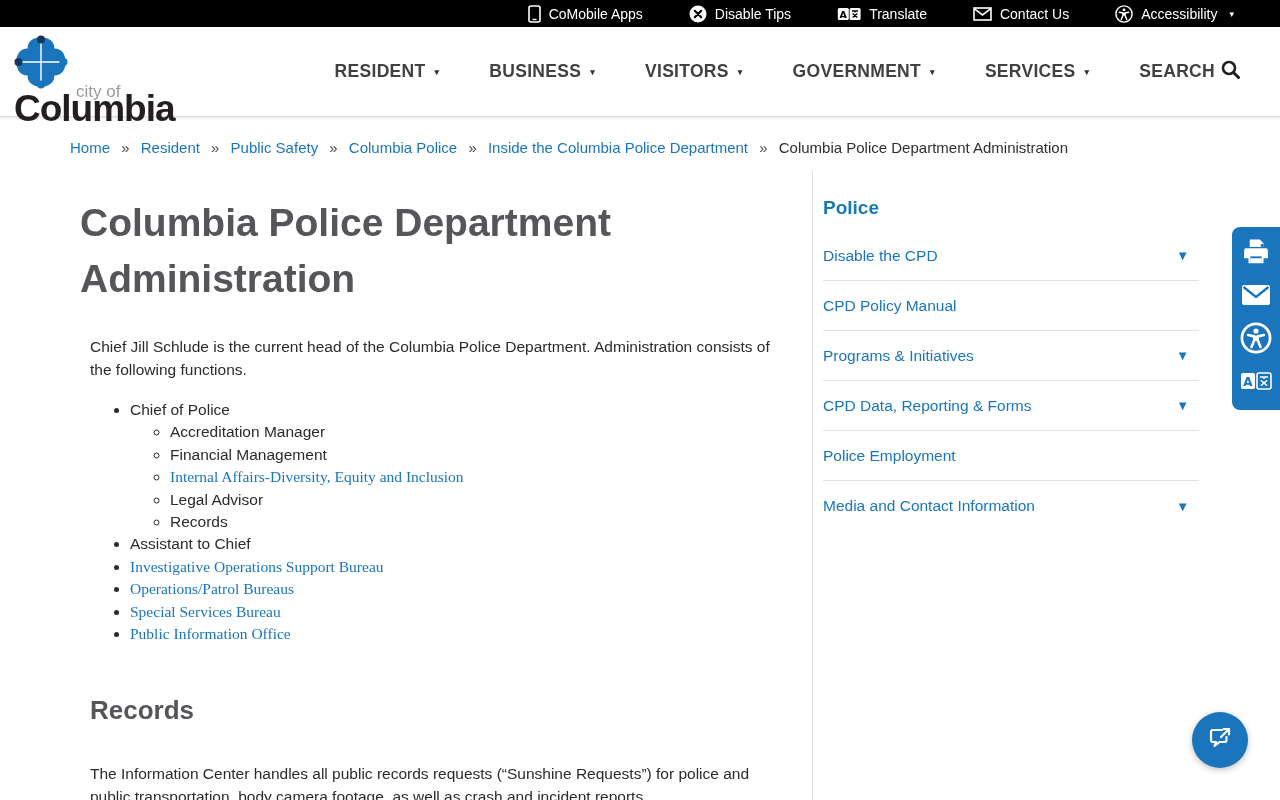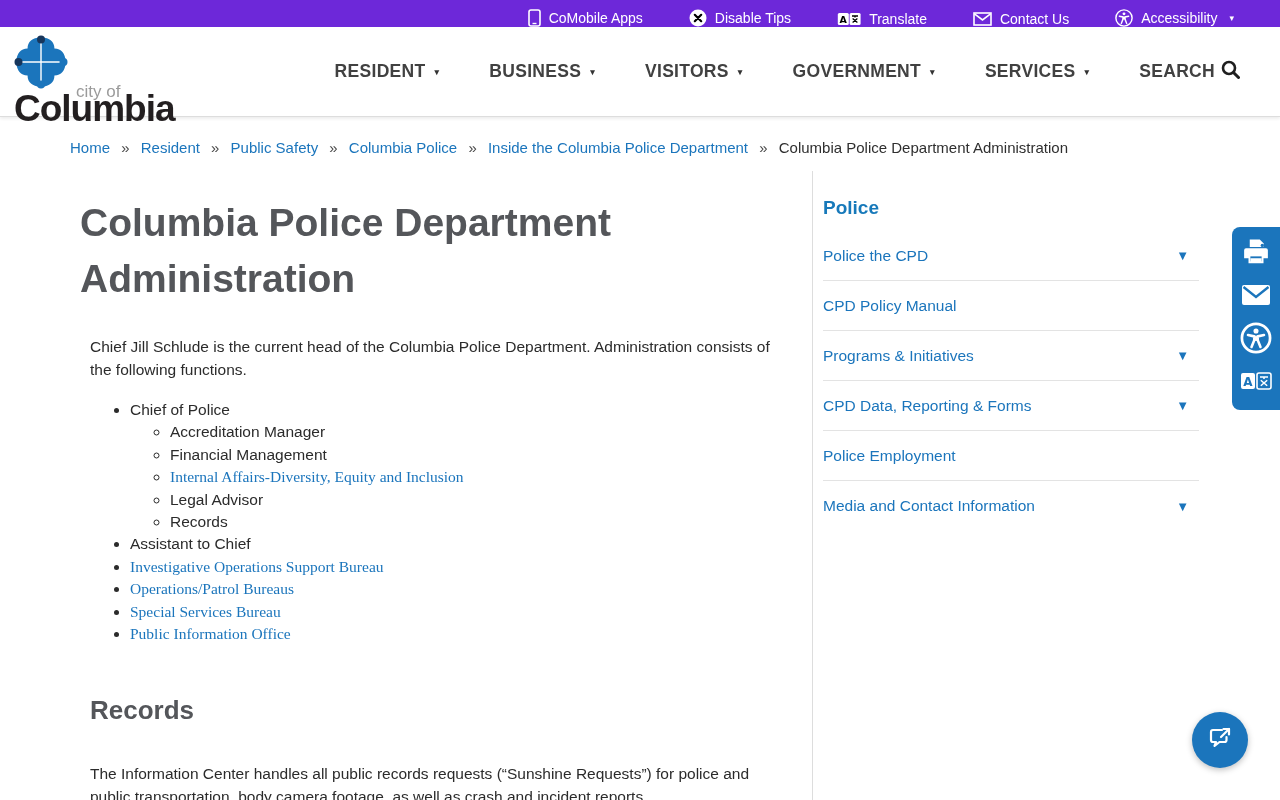--- a/index.html
+++ b/index.html
@@ -1,20 +1,20 @@
 <!DOCTYPE html>
 <html><head>
 <meta charset="utf-8">
 <style>
   * { margin:0; padding:0; box-sizing:border-box; }
   html,body { width:1280px; height:800px; overflow:hidden; background:#fff;
               font-family:"Liberation Sans", sans-serif; }
 
   
-  .topbar { height:27px; background:#6d28d9; color:#fff; display:flex; align-items:flex-end;
+  .topbar { height:27px; background:#000000; color:#fff; display:flex; align-items:center;
             justify-content:flex-end; gap:46px; padding-right:46px; font-size:14px; }
   .topbar-item { display:flex; align-items:center; gap:8px; cursor:pointer; white-space:nowrap; }
   .topbar-item svg { display:block; }
   .tb-caret { font-size:9px; margin-left:4px; }
 
   
   .header { height:90px; background:#fff; border-bottom:1px solid #ddd;
             box-shadow:0 2px 3px rgba(0,0,0,.07); display:flex; align-items:center;
             justify-content:space-between; padding:0 40px 0 14px; position:relative; }
   .logo { position:relative; width:180px; height:84px; cursor:pointer; }
@@ -215,21 +215,21 @@
     </ul>
 
     <h2 class="section-title">Records</h2>
     <p class="records-p">The Information Center handles all public records requests (“Sunshine Requests”) for police and public transportation, body camera footage, as well as crash and incident reports.</p>
   </div>
 
   <div class="sidebar">
     <div class="sidebar-heading">Police</div>
 
     <div class="side-item divided">
-      <span>Police the CPD</span>
+      <span>Disable the CPD</span>
       <span class="side-tri">▼</span>
     </div>
     <div class="side-item divided">
       <span>CPD Policy Manual</span>
     </div>
     <div class="side-item divided">
       <span>Programs &amp; Initiatives</span>
       <span class="side-tri">▼</span>
     </div>
     <div class="side-item divided">

